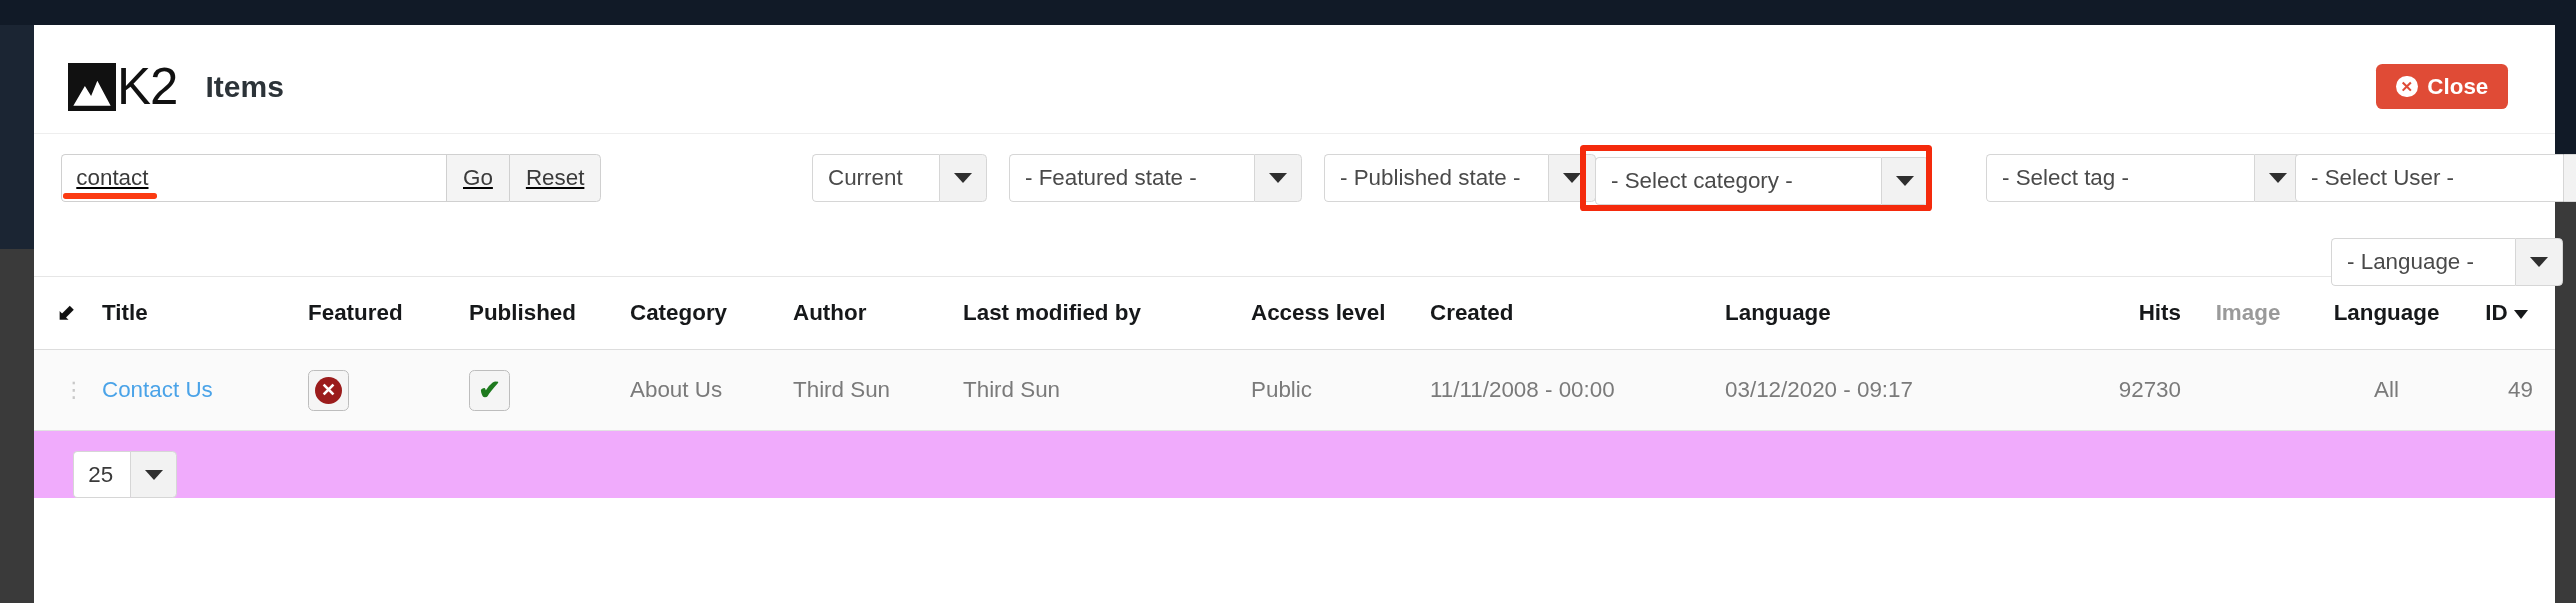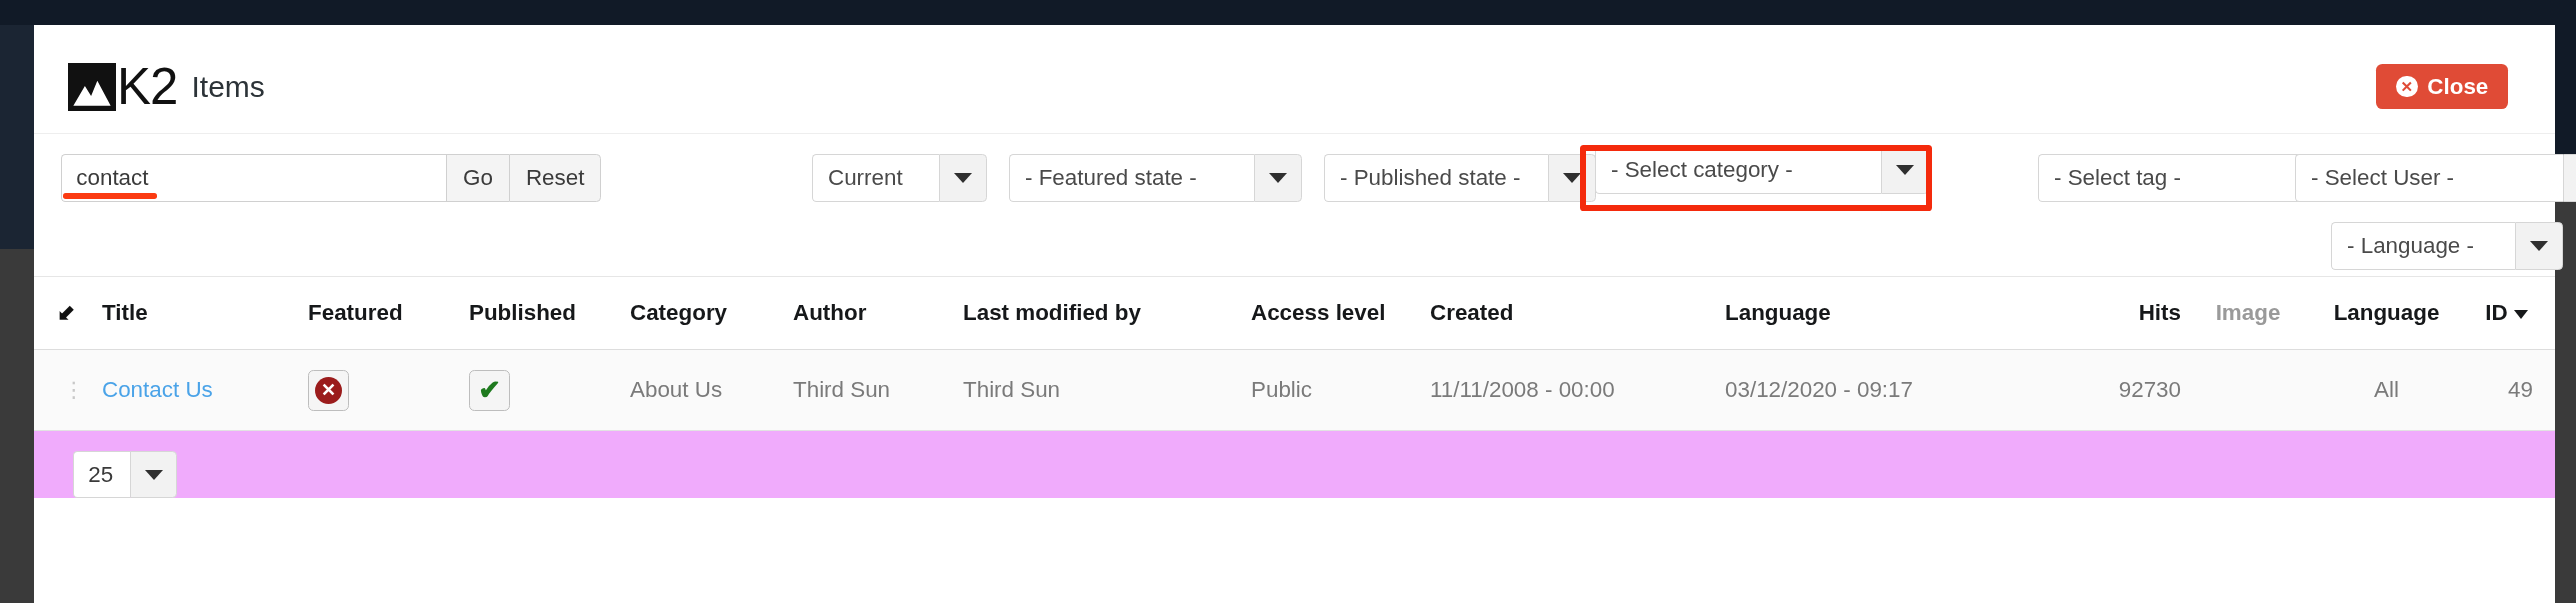--- a/index.html
+++ b/index.html
@@ -54,23 +54,23 @@
   .logo-k2 {
     font-family: "Liberation Sans", sans-serif;
     font-size: 51px;
     font-weight: 300;
     color: #111111;
     line-height: 48px;
     letter-spacing: -0.9px;
     margin-left: 0.9px;
   }
   .page-title {
-    margin-left: 14px;
+    margin-left: 28px;
     font-size: 30px;
-    font-weight: normal;
+    font-weight: bold;
     color: #2c3338;
     line-height: 48px;
   }
   .close-button {
     position: absolute;
     right: 47px; top: 39px;
     background: #e04b36;
     border: none;
     border-radius: 6.3px;
     color: #fff;
@@ -285,21 +285,21 @@
         </span>
         <span class="page-title">Items</span>
       </div>
       <button class="close-button">
         <span class="close-x-icon">✕</span>
         <span>Close</span>
       </button>
     </div>
 
     <div class="filter-bar">
-      <div class="search-group" style="left:27px; top:19.7px;">
+      <div class="search-group" style="left:27px; top:19.7px;text-decoration:underline;">
         <input class="search-input" type="text" value="contact" style="">
         <button class="btn-go">Go</button>
         <button class="btn-reset">Reset</button>
       </div>
       <div class="search-underline" style="left:29px; top:59px;"></div>
 
       <div class="sel" style="left:778px; top:19.7px;align-items:center;">
         <span class="sel-text" style="width:127px">Current</span>
         <span class="sel-arrow">
             <i class="caret"></i>
@@ -313,41 +313,41 @@
           </span>
       </div>
 
       <div class="sel" style="left:1290px; top:19.7px;">
         <span class="sel-text" style="width:224px">- Published state -</span>
         <span class="sel-arrow">
             <i class="caret"></i>
           </span>
       </div>
 
-      <div class="sel" style="left:1555px; top:12px;padding-left:6px;">
+      <div class="sel" style="left:1555px; top:23px;padding-left:6px;">
         <span class="sel-text" style="width:286px">- Select category -</span>
         <span class="sel-arrow">
             <i class="caret"></i>
           </span>
       </div>
       <div class="highlight-box" style="left:1546px; top:10.7px; width:352px; height:66px;"></div>
 
-      <div class="sel" style="left:1977px; top:19.7px;padding-left:27px;">
+      <div class="sel" style="left:1925px; top:19.7px;padding-left:27px;">
         <span class="sel-text" style="width:268px">- Select tag -</span>
         <span class="sel-arrow">
             <i class="caret"></i>
           </span>
       </div>
 
       <div class="sel" style="left:2261px; top:19.7px;">
         <span class="sel-text" style="width:268px">- Select User -</span>
         <span class="sel-arrow"></span>
       </div>
 
-      <div class="sel" style="left:2297px; top:88px;">
+      <div class="sel" style="left:2297px; top:104px;">
         <span class="sel-text" style="width:184px">- Language -</span>
         <span class="sel-arrow">
             <i class="caret"></i>
           </span>
       </div>
     </div>
 
     <div class="table-wrap">
       <table class="items">
         <colgroup>

